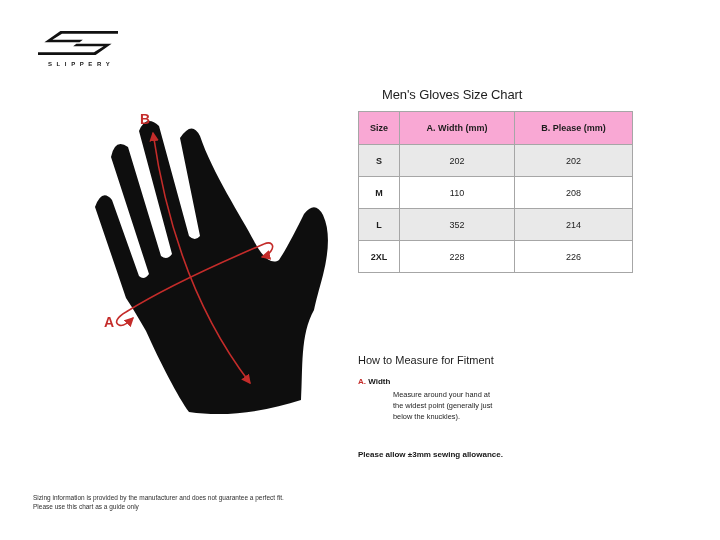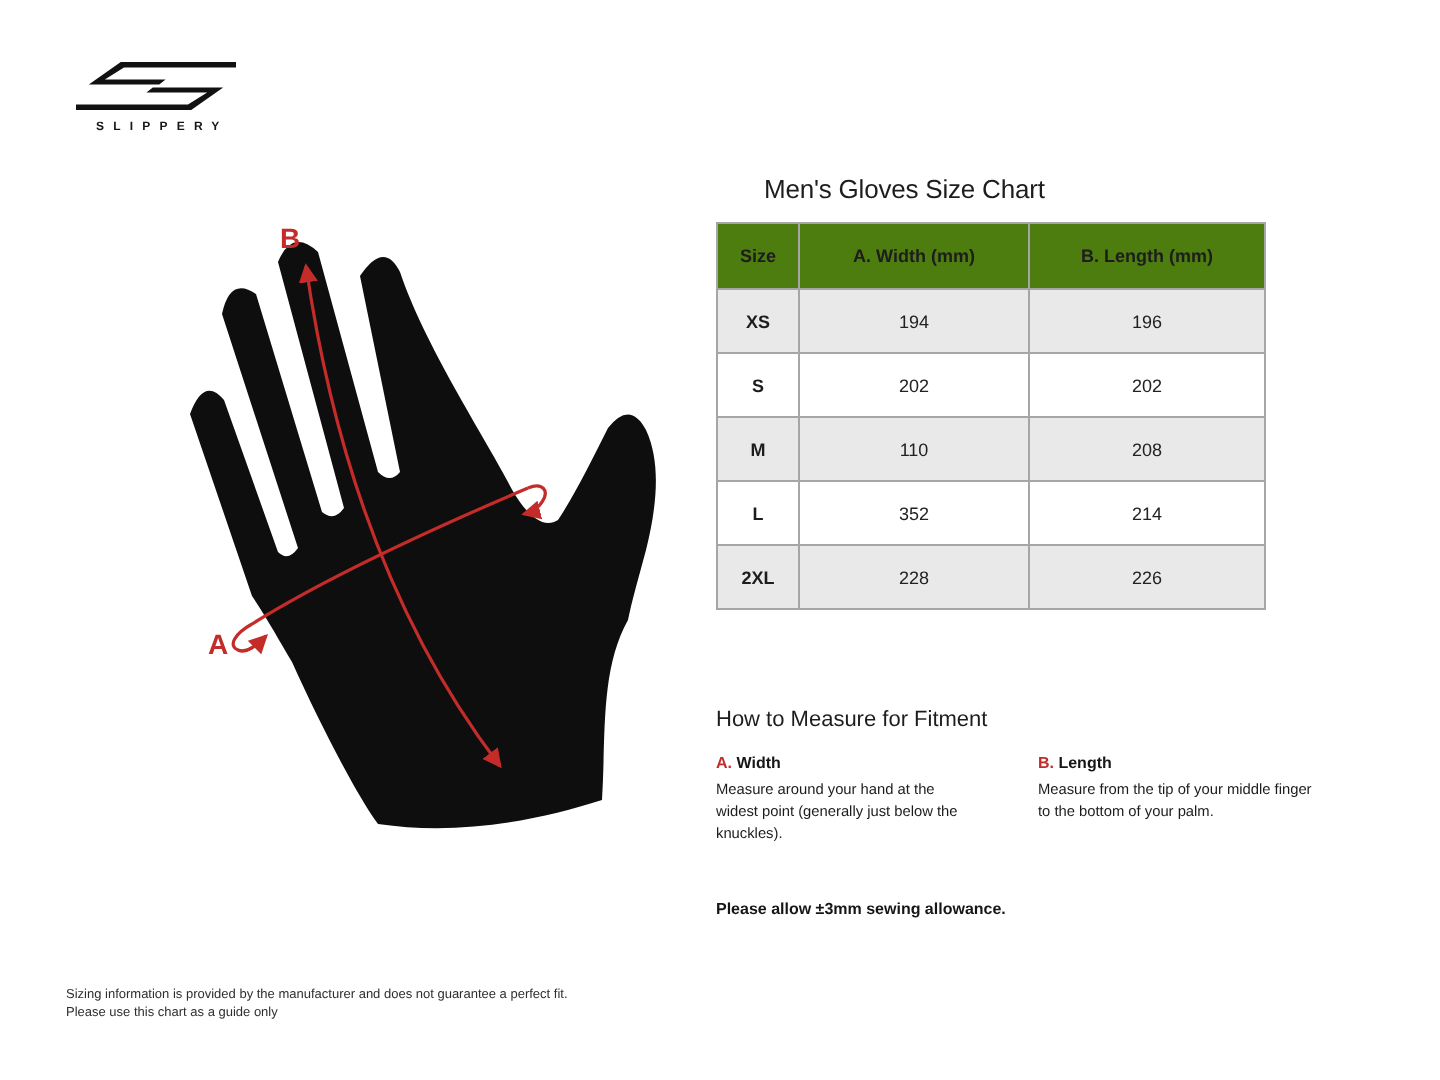--- a/index.html
+++ b/index.html
@@ -21,34 +21,34 @@
 
   
   .chart-title { position:absolute; left:358px; top:87px; font-size:13px; font-weight:normal;
                  color:var(--ink); letter-spacing:-0.1px;margin-left:24px; }
   .size-table { position:absolute; left:358px; top:111px; border-collapse:collapse;
                 table-layout:fixed; width:274px; border:1px solid #8f8f8f; }
   .size-table th, .size-table td {
     border:1px solid #a6a6a6; text-align:center; vertical-align:middle;
     font-size:9px; color:#222222; height:32px; padding:0;
   }
-  .size-table thead th { height:33px; background:#4d7c0f; font-weight:bold; color:#1d1d1d; }
+  .size-table thead th { height:33px; background:#f9a8d4; font-weight:bold; color:#1d1d1d; }
   .size-table tbody td:first-child { font-weight:bold; color:#1d1d1d; }
   .size-table tbody tr:nth-child(odd)  { background:#e9e9e9; }
   .size-table tbody tr:nth-child(even) { background:#ffffff; }
 
   
   .howto { position:absolute; left:358px; top:354px; width:300px; }
   .howto-title { font-size:11px; font-weight:normal; color:var(--ink); margin-bottom:11px; }
   .howto-cols { display:flex;gap:32px; }
   .howto-col { width:136px; margin-right:7px; }
   .howto-col.right { width:155px; margin-right:0; }
   .howto-head { font-size:8px; font-weight:bold; color:#161616; margin-bottom:3px; }
   .howto-head .red { color:var(--accent); }
-  .howto-text { font-size:7.4px; line-height:1.5; color:#1c1c1c; }
+  .howto-text { font-size:7.4px; line-height:1.5; color:#1c1c1c;margin-left:35px; }
   .howto-note { margin-top:28px; font-size:8px; font-weight:bold; color:#161616; }
 
   
   .footer { position:absolute; left:33px; top:493px; font-size:6.5px; line-height:1.45; color:#2e2e2e; }
 </style>
 </head>
 <body>
 
 <div id="page" style="--accent: #c42c2a; --hand: #0e0e0e;">
 
@@ -110,29 +110,24 @@
   <table class="size-table">
     <colgroup>
         <col style="width:41px">
         <col style="width:115px">
         <col style="width:118px">
       </colgroup>
     <thead>
       <tr>
         <th>Size</th>
         <th>A. Width (mm)</th>
-        <th>B. Length (mm)</th>
+        <th>B. Please (mm)</th>
       </tr>
     </thead>
     <tbody>
-      <tr>
-        <td>XS</td>
-        <td>194</td>
-        <td>196</td>
-      </tr>
       <tr>
         <td>S</td>
         <td>202</td>
         <td>202</td>
       </tr>
       <tr>
         <td>M</td>
         <td>110</td>
         <td>208</td>
       </tr>
@@ -152,27 +147,20 @@
   <div class="howto">
     <div class="howto-title">How to Measure for Fitment</div>
     <div class="howto-cols">
       <div class="howto-col">
         <div class="howto-head">
           <span class="red">A.</span>
           <span>Width</span>
         </div>
         <div class="howto-text">Measure around your hand at the widest point (generally just below the knuckles).</div>
       </div>
-      <div class="howto-col right">
-        <div class="howto-head">
-          <span class="red">B.</span>
-          <span>Length</span>
-        </div>
-        <div class="howto-text">Measure from the tip of your middle finger to the bottom of your palm.</div>
-      </div>
     </div>
     <div class="howto-note">Please allow ±3mm sewing allowance.</div>
   </div>
 
   <div class="footer">
     <div>Sizing information is provided by the manufacturer and does not guarantee a perfect fit.</div>
     <div>Please use this chart as a guide only</div>
   </div>
 
 </div>

